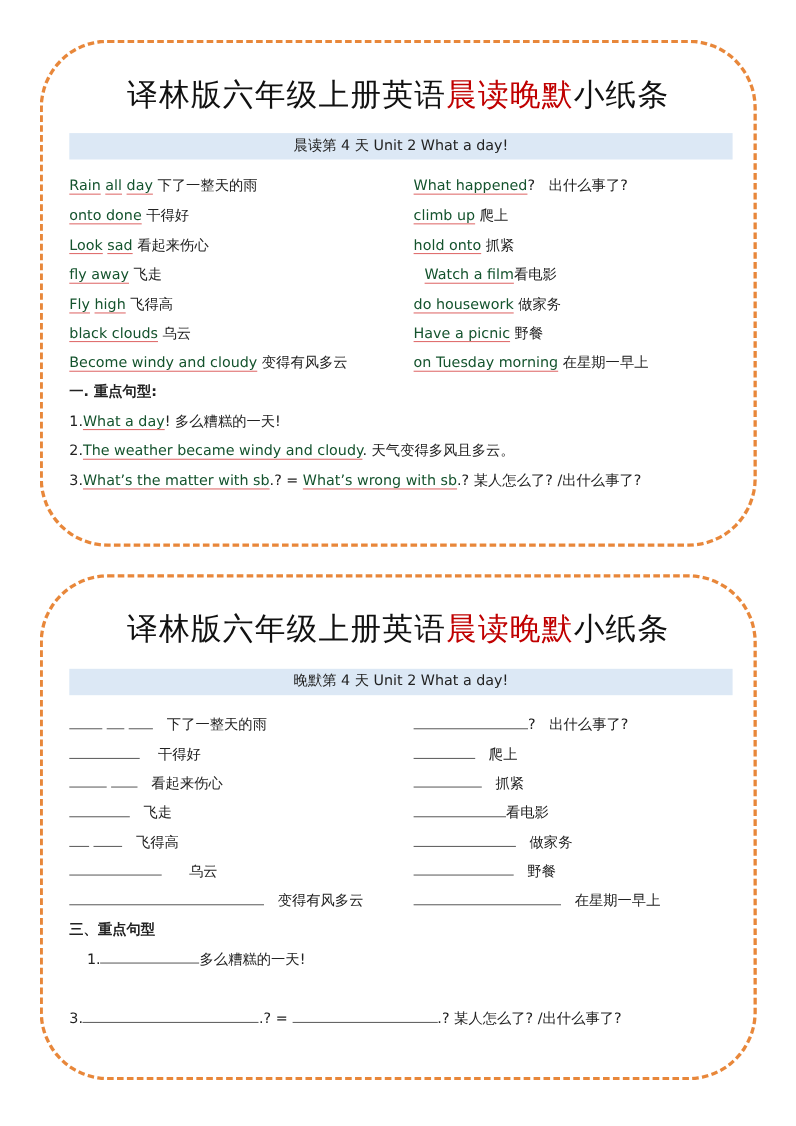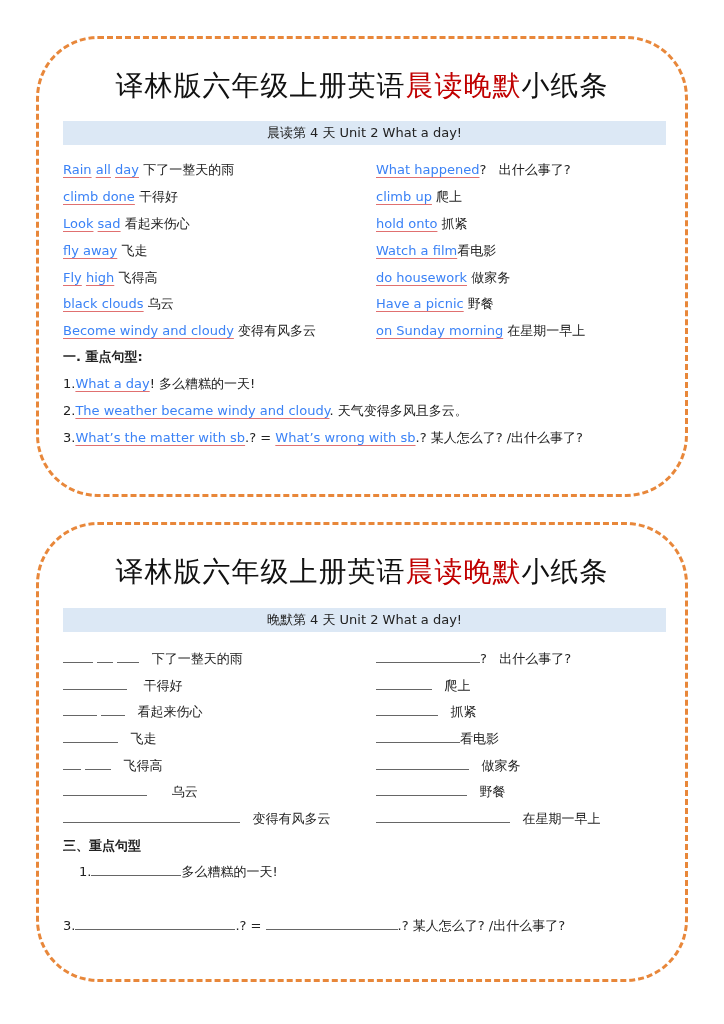--- a/index.html
+++ b/index.html
@@ -10,47 +10,47 @@
   .card.c1 { top:36px; height:461px; }
   .card.c2 { top:522px; height:460px; }
   .title { position:absolute; left:0; right:0; top:28px; text-align:center;
            font-size:28px; font-weight:normal; letter-spacing:1px; color:#111; }
   .title .hl { color:#c00000; }
   .band { position:absolute; left:24px; width:603px; height:24px; background:#dce8f5;
           text-align:center; font-size:13px; line-height:24px; color:#222; }
   .c1 .band { top:82px; }
   .c2 .band { top:83px; }
   .row { position:absolute; font-size:13px; white-space:nowrap; line-height:18px; }
-  .en { color:#3b82f6; text-decoration:underline; text-decoration-color:#e07070;
+  .en { color:#14532d; text-decoration:underline; text-decoration-color:#e07070;
         text-underline-offset:3px;text-align:center; }
   .blank { display:inline-block; border-bottom:1px solid #666; height:12px; vertical-align:baseline; }
   .sec { font-weight:bold; }
 </style>
 </head>
 <body>
 
 <div class="card c1">
   <div class="title"><span>译林版六年级上册英语</span><span class="hl">晨读晚默</span><span>小纸条</span></div>
   <div class="band">晨读第 4 天 Unit 2 What a day!</div>
 
   <div class="row" style="left:24px;top:122px"><span class="en">Rain</span> <span class="en">all</span> <span class="en">day</span> <span>下了一整天的雨</span></div>
-  <div class="row" style="left:24px;top:149px"><span class="en">climb done</span> <span>干得好</span></div>
+  <div class="row" style="left:24px;top:149px"><span class="en">onto done</span> <span>干得好</span></div>
   <div class="row" style="left:24px;top:176px"><span class="en">Look</span> <span class="en">sad</span> <span>看起来伤心</span></div>
   <div class="row" style="left:24px;top:203px"><span class="en">fly away</span> <span>飞走</span></div>
   <div class="row" style="left:24px;top:230px"><span class="en">Fly</span> <span class="en">high</span> <span>飞得高</span></div>
   <div class="row" style="left:24px;top:256px"><span class="en">black clouds</span> <span>乌云</span></div>
   <div class="row" style="left:337px;top:122px"><span class="en">What happened</span><span>?</span>&nbsp;&nbsp; <span>出什么事了?</span></div>
 
   <div class="row" style="left:24px;top:283px"><span class="en">Become windy and cloudy</span> <span>变得有风多云</span></div>
   <div class="row" style="left:337px;top:149px"><span class="en">climb up</span> <span>爬上</span></div>
   <div class="row" style="left:337px;top:176px"><span class="en">hold onto</span> <span>抓紧</span></div>
-  <div class="row" style="left:337px;top:203px"><span class="en">Watch a film</span><span>看电影</span></div>
+  <div class="row" style="left:347px;top:203px"><span class="en">Watch a film</span><span>看电影</span></div>
   <div class="row" style="left:337px;top:230px"><span class="en">do housework</span> <span>做家务</span></div>
   <div class="row" style="left:337px;top:256px"><span class="en">Have a picnic</span> <span>野餐</span></div>
-  <div class="row" style="left:337px;top:283px"><span class="en">on Sunday morning</span> <span>在星期一早上</span></div>
+  <div class="row" style="left:337px;top:283px"><span class="en">on Tuesday morning</span> <span>在星期一早上</span></div>
 
   <div class="row sec" style="left:24px;top:309px">一. 重点句型:</div>
   <div class="row" style="left:24px;top:336px"><span>1.</span><span class="en">What a day</span><span>!</span> <span>多么糟糕的一天!</span></div>
   <div class="row" style="left:24px;top:363px"><span>2.</span><span class="en">The weather became windy and cloudy</span><span>.</span> <span>天气变得多风且多云。</span></div>
   <div class="row" style="left:24px;top:390px"><span>3.</span><span class="en">What’s the matter with sb</span><span>.? = </span><span class="en">What’s wrong with sb</span><span>.?</span> <span>某人怎么了? /出什么事了?</span></div>
 </div>
 
 <div class="card c2">
   <div class="title"><span>译林版六年级上册英语</span><span class="hl">晨读晚默</span><span>小纸条</span></div>
   <div class="band">晚默第 4 天 Unit 2 What a day!</div>

